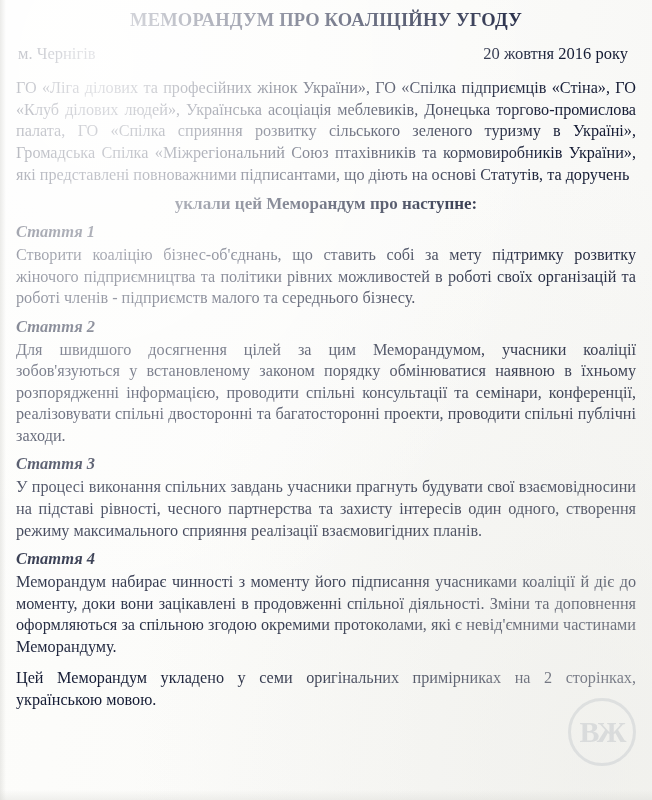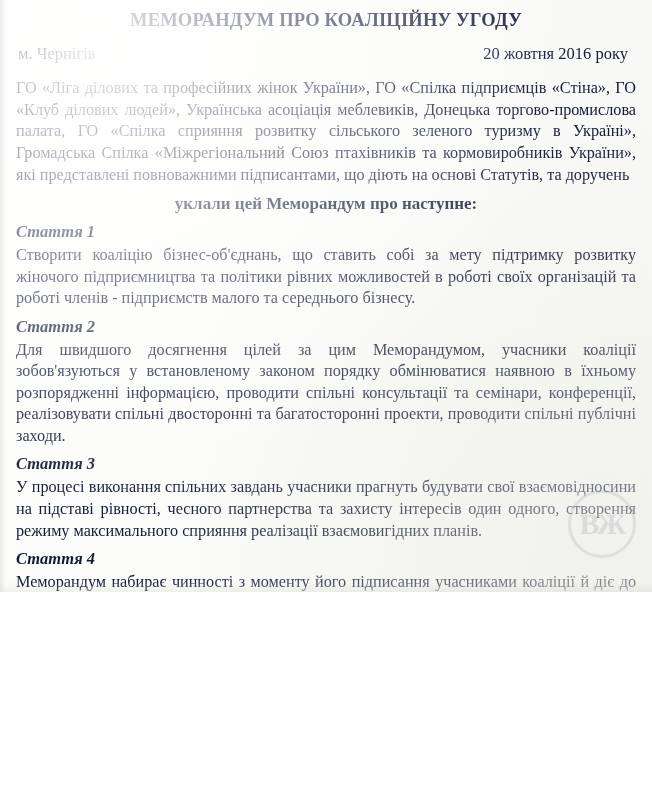--- a/index.html
+++ b/index.html
@@ -10,21 +10,21 @@
     width: 652px;
     height: 800px;
     background: #ffffff;
     font-family: "Liberation Serif", serif;
     color: #111820;
     overflow: hidden;
   }
   .page {
     position: relative;
     width: 652px;
-    height: 592px;
+    height: 800px;
     background: linear-gradient(100deg, #fdfdfb 0%, #fbfbf9 45%, #f7f7f5 100%);
     box-sizing: border-box;
     padding: 8px 14px 16px 14px;
     overflow: hidden;
   }
   .paper-tint {
     position: absolute;
     inset: 0;
     background:
       radial-gradient(ellipse at 15% 8%, rgba(255,255,255,0.9) 0%, rgba(250,250,248,0) 60%),

